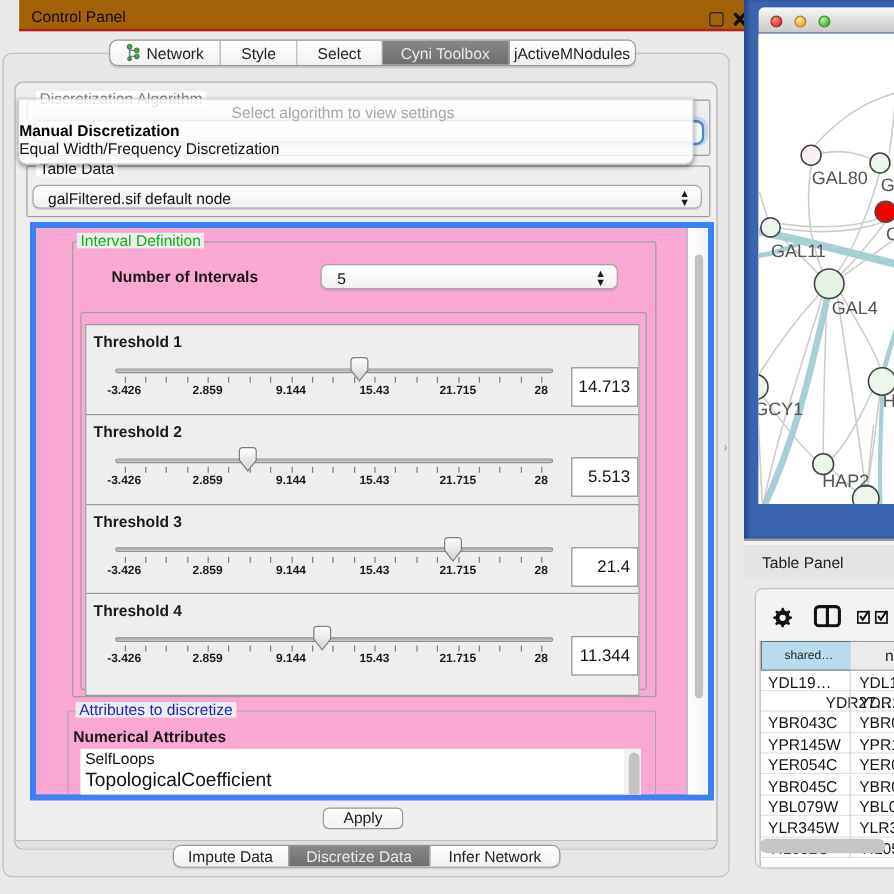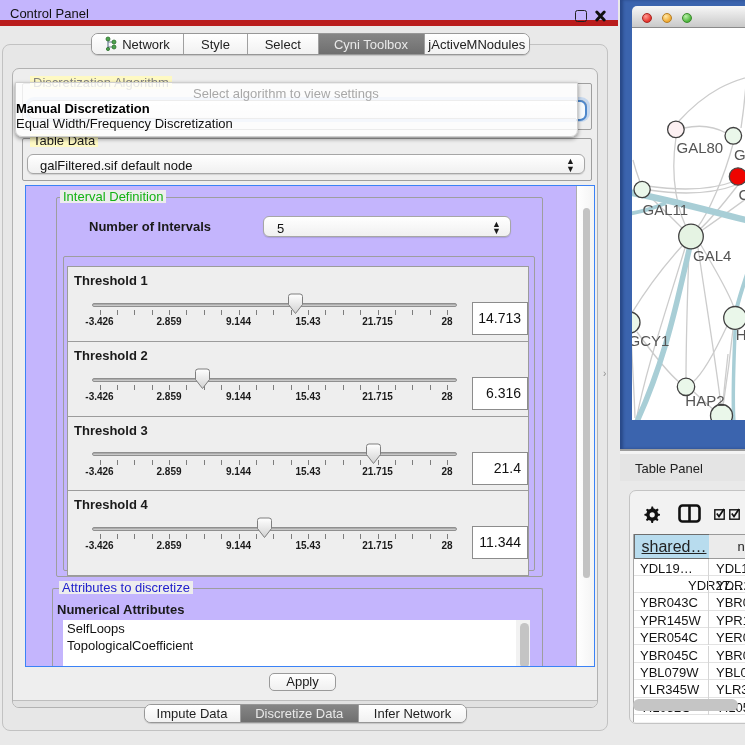--- a/index.html
+++ b/index.html
@@ -1,38 +1,38 @@
 <!DOCTYPE html>
 <html><head>
 <meta charset="utf-8">
 <style>
 * { margin:0; padding:0; box-sizing:border-box; }
 html,body { width:745px; height:745px; overflow:hidden; }
 body { position:relative; background:#e9e9e9; font-family:"Liberation Sans", sans-serif; }
 .abs { position:absolute; }
 .groupbox { position:absolute; border:1px solid #9e9e9e; border-radius:2px; }
-.gtitle { position:absolute; font-size:13px; padding:0 3px; background:#fef9c3; line-height:13px; }
+.gtitle { position:absolute; font-size:13px; padding:0 3px; background:#ffffff; line-height:13px; }
 .combo { position:absolute; background:linear-gradient(#ffffff,#f0f0f0); border:1px solid #a6a6a6; border-radius:6px; box-shadow:0 1px 1px rgba(0,0,0,0.12); }
 .stepper { position:absolute; width:11px; font-size:9px; color:#1a1a1a; line-height:7.5px; text-align:center; letter-spacing:0; }
 .seg { position:absolute; display:flex; background:#fff; border:1px solid #979797; border-radius:7px; overflow:hidden; box-shadow:0 1px 1px rgba(0,0,0,0.15); }
 .seg > div { font-size:13px; color:#222; background:linear-gradient(#ffffff,#f1f1f1); border-right:1px solid #a0a0a0; display:flex; align-items:center; justify-content:center; white-space:nowrap; }
 .seg > div:last-child { border-right:none; }
 .seg > div.sel { background:linear-gradient(#868686,#6f6f6f); color:#e9e9e9; }
 .trow { position:absolute; left:66px; width:462px; height:86px; background:#eeeeee; border:1px solid #9b9b9b; }
 .tlabel { position:absolute; left:6px; top:6px; font-size:13px; font-weight:bold; color:#1a1a1a; }
 .track { position:absolute; left:24px; top:35.5px; width:365px; height:4px; background:linear-gradient(#9d9d9d,#d6d6d6); border:1px solid #8f8f8f; border-radius:2px; }
 .vbox { position:absolute; left:404px; top:35px; width:56px; height:33px; background:#fff; border:1px solid #8c8c8c; font-size:14px; color:#111; text-align:right; line-height:31px; padding-right:6px; }
 .tick { position:absolute; top:43px; width:1px; height:5px; background:#7d7d7d; }
 .slabel { position:absolute; top:49px; width:50px; margin-left:-25px; text-align:center; font-size:10px; font-weight:bold; color:#1a1a1a; }
 .thumb { position:absolute; top:26px; width:17px; height:22px; margin-left:-8.5px; }
 </style>
 </head>
 <body>
 
-<div class="abs" style="left:0;top:0;width:618px;height:26px;background:#c4b5fd;border-bottom:6px solid #b91c1c;">
+<div class="abs" style="left:16px;top:0;width:618px;height:26px;background:#a16207;border-bottom:2px solid #b91c1c;">
   <div class="abs" style="left:10px;top:6px;font-size:13px;color:#111;">Control Panel</div>
   <div class="abs" style="left:575px;top:9.5px;width:12px;height:12px;border:1.6px solid #222;border-radius:2.5px;"></div>
   <svg class="abs" style="left:594.5px;top:9.5px;" width="11" height="12" viewBox="0 0 11 12">
       <path d="M1.8,2 L9.2,10 M9.2,2 L1.8,10" stroke="#111" stroke-width="2.9" stroke-linecap="round"></path>
     </svg>
 </div>
 
 <div class="abs" style="left:1.5px;top:44px;width:606.5px;height:687px;background:#e7e7e7;border:1px solid #c2c2c2;border-radius:8px;"></div>
 
 <div class="abs" style="left:12px;top:68px;width:585.5px;height:640px;background:#eeeeee;border:1px solid #b2b2b2;border-radius:7px;"></div>
@@ -64,21 +64,21 @@
 <div class="combo" style="left:27px;top:154px;width:558px;height:20px;">
   <div class="abs" style="left:12px;top:3px;font-size:13px;color:#111;">galFiltered.sif default node</div>
   <div class="stepper" style="right:8px;top:3px;">▲<br>▼</div>
 </div>
 
 <div class="abs" style="left:15px;top:82px;width:563px;height:54.5px;background:rgba(255,255,255,0.80);border-radius:0 0 7px 7px;box-shadow:0 2px 4px rgba(0,0,0,0.42);border:0.5px solid #cfcfcf;"></div>
 <div class="abs" style="left:193px;top:86px;width:220px;font-size:13px;color:#a8a8a8;">Select algorithm to view settings</div>
 <div class="abs" style="left:16px;top:101px;font-size:13px;font-weight:bold;color:#000;">Manual Discretization</div>
 <div class="abs" style="left:16px;top:116px;font-size:13px;color:#111;">Equal Width/Frequency Discretization</div>
 
-<div class="abs" style="left:25px;top:185px;width:569.5px;height:482px;border:1px solid #3b82f6;background:#c4b5fd;overflow:hidden;" id="scrollpane">
+<div class="abs" style="left:25px;top:185px;width:569.5px;height:482px;border:5px solid #3b82f6;background:#f9a8d4;overflow:hidden;" id="scrollpane">
 
   <div class="abs" style="right:0;top:0;width:18px;height:482px;background:linear-gradient(90deg,#ffffff,#f4f4f4);border-left:1px solid #aeaeae;"></div>
   <div class="abs" style="right:4px;top:22px;width:7px;height:370px;background:#c3c3c3;border-radius:3.5px;"></div>
 
   <div class="groupbox" style="left:30px;top:11px;width:487px;height:380px;border-color:#9e9e9e;"></div>
   <div class="gtitle" style="left:34px;top:4px;color:#13b213;background:#ededed;">Interval Definition</div>
 
   <div class="abs" style="left:63px;top:33px;font-size:13px;font-weight:bold;color:#1a1a1a;">Number of Intervals</div>
   <div class="combo" style="left:237px;top:30px;width:248px;height:21px;">
     <div class="abs" style="left:13px;top:3.5px;font-size:13px;color:#111;">5</div>
@@ -160,21 +160,21 @@
       <div class="slabel" style="left:379px;">28</div>
       <svg class="thumb" style="left:134px;" width="17" height="22" viewBox="0 0 17 22">
         <defs>
           <linearGradient id="tg1" x1="0" y1="0" x2="0" y2="1">
             <stop offset="0" stop-color="#ffffff"></stop>
             <stop offset="1" stop-color="#d2d2d2"></stop>
           </linearGradient>
         </defs>
         <path d="M4,1 h9 a2.5,2.5 0 0 1 2.5,2.5 v8 L8.5,20.5 L1.5,11.5 v-8 A2.5,2.5 0 0 1 4,1 z" fill="url(#tg1)" stroke="#7f7f7f" stroke-width="1"></path>
       </svg>
-      <div class="vbox">6.316</div>
+      <div class="vbox">5.513</div>
     </div>
     <div class="trow" style="top: 229.5px; left: 41px;">
       <div class="tlabel">Threshold 3</div>
       <div class="track"></div>
       <div class="tick" style="left:31.5px;"></div>
       <div class="tick" style="left:48.875px;"></div>
       <div class="tick" style="left:66.25px;"></div>
       <div class="tick" style="left:83.625px;"></div>
       <div class="tick" style="left:101px;"></div>
       <div class="tick" style="left:118.375px;"></div>
@@ -249,21 +249,21 @@
         </defs>
         <path d="M4,1 h9 a2.5,2.5 0 0 1 2.5,2.5 v8 L8.5,20.5 L1.5,11.5 v-8 A2.5,2.5 0 0 1 4,1 z" fill="url(#tg3)" stroke="#7f7f7f" stroke-width="1"></path>
       </svg>
       <div class="vbox">11.344</div>
     </div>
     <div class="groupbox" style="left:26px;top:402px;width:491px;height:90px;border-bottom:none;"></div>
     <div class="gtitle" style="left:33px;top:395px;color:#2222cc;background:#ededed;">Attributes to discretize</div>
     <div class="abs" style="left:31px;top:416px;font-size:13px;font-weight:bold;color:#1a1a1a;">Numerical Attributes</div>
     <div class="abs" style="left:37px;top:434px;width:466.5px;height:48px;background:#ffffff;overflow:hidden;">
       <div style="position:absolute;left:4px;top:1px;font-size:13px;color:#111;">SelfLoops</div>
-      <div style="position:absolute;left:4px;top:17.5px;font-size:13px;color:#111;">TopologicalCoefficient</div>
+      <div style="position:absolute;left:4px;top:17.5px;font-size:16px;color:#111;">TopologicalCoefficient</div>
       <div style="position:absolute;left:4px;top:47px;font-size:13px;color:#111;">BetweennessCentrality</div>
       <div style="position:absolute;right:0;top:0;width:14px;height:48px;background:#f2f2f2;"></div>
       <div style="position:absolute;right:1px;top:3px;width:9px;height:45px;background:#c4c4c4;border-radius:4.5px;"></div>
     </div>
   </div>
 
 <div class="abs" style="left:269px;top:673px;width:67px;height:17.5px;background:linear-gradient(#fefefe,#f0f0f0);border:1px solid #9a9a9a;border-radius:5px;text-align:center;font-size:13px;color:#1a1a1a;line-height:16px;">Apply</div>
 
 <div class="seg" style="left:143.5px;top:704px;height:18.5px;">
   <div style="width:96px;">Impute Data</div>
@@ -352,21 +352,21 @@
   <line x1="11.5" y1="1.5" x2="11.5" y2="17.5" stroke="#111" stroke-width="2.6"></line>
 </svg>
 <svg class="abs" style="left:714px;top:507.5px;" width="27" height="12" viewBox="0 0 27 12">
   <rect x="0.8" y="1.8" width="9.4" height="9.4" fill="none" stroke="#111" stroke-width="1.4"></rect>
   <path d="M2.8,5.5 L5,8.5 L10,1" fill="none" stroke="#111" stroke-width="1.7"></path>
   <rect x="15.8" y="1.8" width="9.4" height="9.4" fill="none" stroke="#111" stroke-width="1.4"></rect>
   <path d="M17.8,5.5 L20,8.5 L25,1" fill="none" stroke="#111" stroke-width="1.7"></path>
 </svg>
 
 <div class="abs" style="left:632.5px;top:534px;width:112.5px;height:188px;background:#ffffff;border-left:1px solid #a8a8a8;overflow:hidden;">
-  <div class="abs" style="left:0;top:0;width:81px;height:24.5px;background:#b8dcee;border:1px solid #6e6e6e;font-size:16px;color:#222;text-align:center;line-height:23px;text-decoration:underline;">shared…</div>
+  <div class="abs" style="left:0;top:0;width:81px;height:24.5px;background:#b8dcee;border:1px solid #6e6e6e;font-size:10px;color:#222;text-align:center;line-height:23px;">shared…</div>
   <div class="abs" style="left:75px;top:0;width:45px;height:24.5px;background:#ebebeb;border-top:1px solid #9a9a9a;border-bottom:1px solid #9a9a9a;font-size:13px;color:#222;">
       <span style="position:absolute;left:29px;top:4px;">name</span>
     </div>
 </div>
 <div class="abs" style="left:633.5px;top:558.5px;width:111.5px;height:159px;overflow:hidden;font-size:13px;color:#141414;background:#fff;">
   <div class="rows">
       <div style="position:absolute;left:0;top:0px;width:111.5px;height:17.4px;border-bottom:1px solid #e2e2e2;">
         <div style="position:absolute;left:6.5px;top:2px;">YDL19…</div>
         <div style="position:absolute;left:82.5px;top:2px;white-space:nowrap;">YDL194W</div>
         <div style="position:absolute;left:74.5px;top:0;width:1px;height:17.4px;background:#d5d5d5;"></div>

